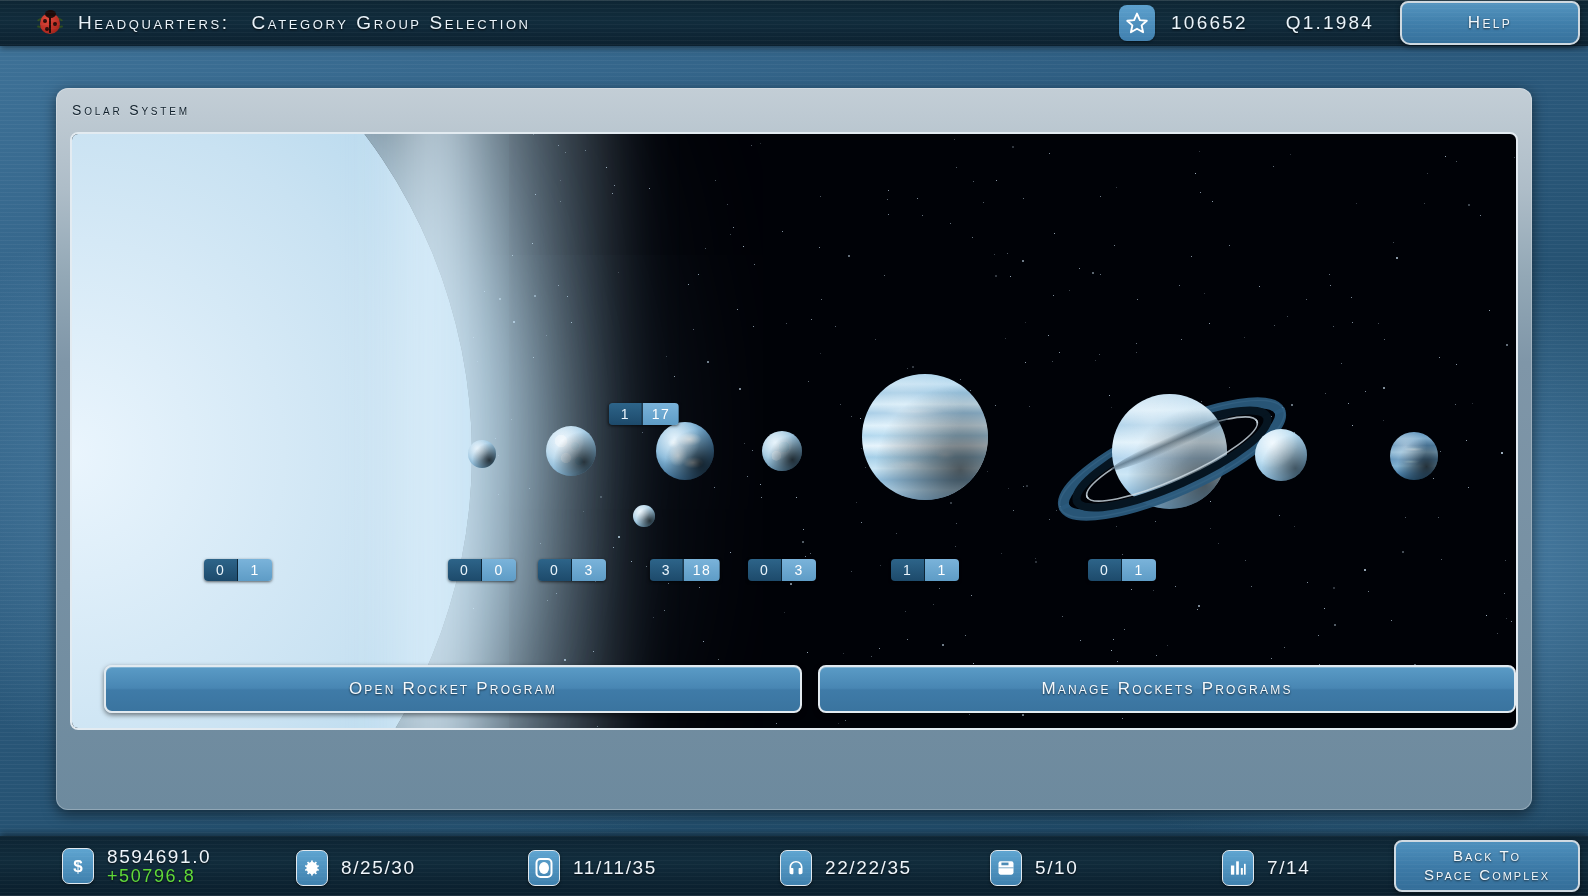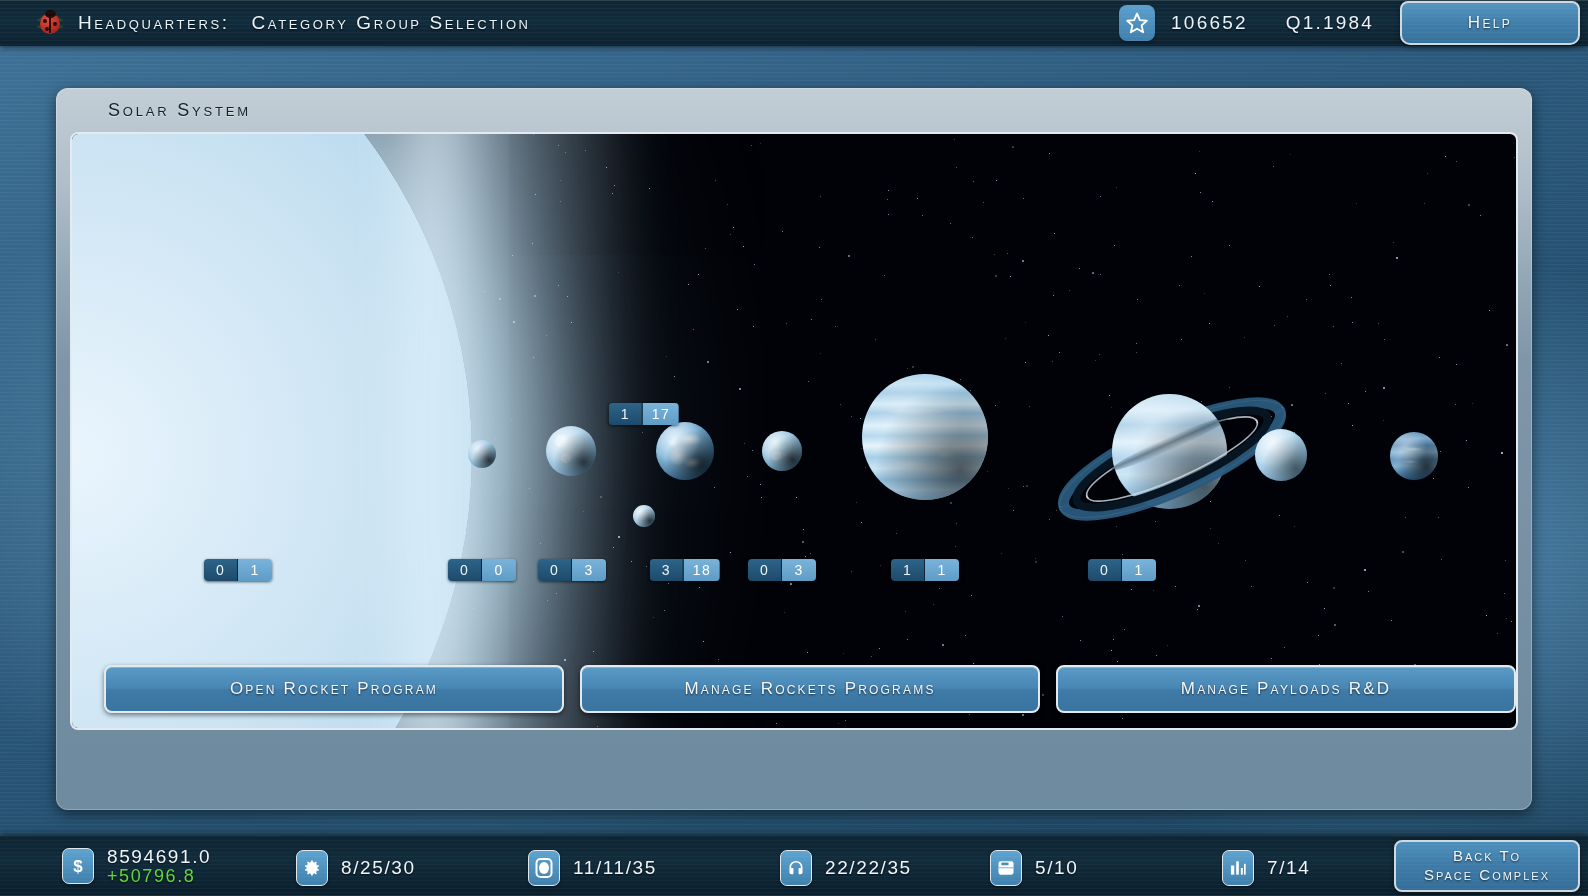--- a/index.html
+++ b/index.html
@@ -84,22 +84,22 @@
 
   
   .panel{
     position:absolute; left:56px; top:88px; width:1476px; height:722px; z-index:10;
     border-radius:12px;
     background:linear-gradient(to bottom,#c3ced6 0%,#aebdc8 14%,#93a8b6 26%,#7f96a8 38%,#6d8a9e 100%);
     box-shadow:0 4px 14px rgba(0,0,0,.5), 0 0 0 1px rgba(255,255,255,.25) inset;
     overflow:hidden;
   }
   .panel-header{
-    height:44px; display:flex; align-items:center; padding-left:52px;
-    color:#10202c; font-size:18px; letter-spacing:2.8px;
+    height:44px; display:flex; align-items:center; padding-left:16px;
+    color:#10202c; font-size:14px; letter-spacing:2.8px;
     font-variant:small-caps; text-transform:capitalize;
     text-shadow:0 1px 0 rgba(255,255,255,.45);
   }
   .space-view{
     position:absolute; left:14px; top:44px; width:1448px; height:598px;
     border:2px solid #e3ebf1; border-radius:8px;
     background:#000207;
     overflow:hidden;
   }
 
@@ -767,21 +767,20 @@
       </div>
 
       <div class="badge" style="left:1050px; top:425px;">
         <span class="b-left">0</span>
         <span class="b-right">1</span>
       </div>
 
       <div class="actions">
         <div class="act-btn">Open Rocket Program</div>
         <div class="act-btn">Manage Rockets Programs</div>
-        <div class="act-btn">Manage Payloads R&amp;D</div>
       </div>
     </div>
   </div>
 
   <div class="bottombar">
 
     <div class="stat" style="left:62px;">
       <div class="stat-ic">
         <svg width="20" height="22" viewBox="0 0 20 22">
           <text x="10" y="17" font-family="Liberation Sans, sans-serif" font-size="17" font-weight="bold" fill="#ffffff" text-anchor="middle">$</text>

